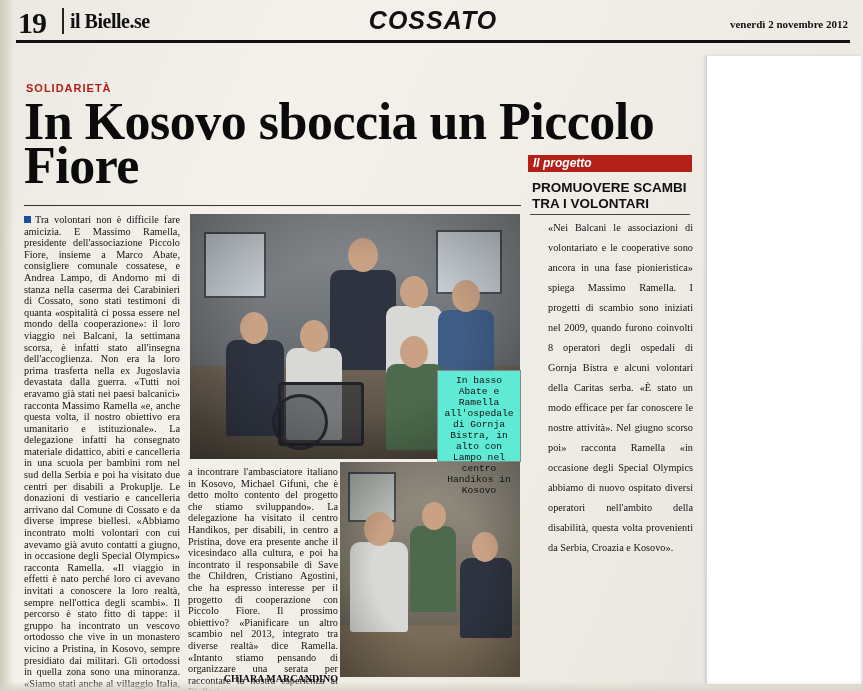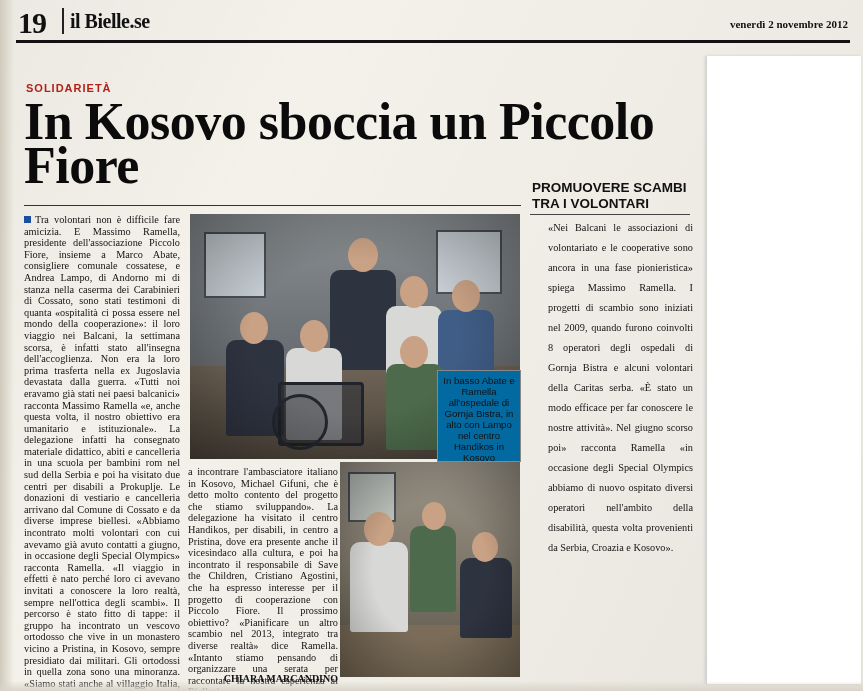--- a/index.html
+++ b/index.html
@@ -248,23 +248,23 @@
     background: radial-gradient(ellipse at center, rgba(0,0,0,0) 45%, rgba(0,0,0,0.35) 100%);
   }
 
   
   .caption-box {
     position: absolute;
     left: 437px;
     top: 370px;
     width: 84px;
     height: 92px;
-    background: #0369a1;
+    background: #5eead4;
     border: 1px solid #888;
-    font-family: Liberation Sans, sans-serif;
+    font-family: Liberation Mono, monospace;
     font-size: 9.6px;
     line-height: 11px;
     text-align: center;
     color: #111;
     padding: 4px 3px;
     box-sizing: border-box;
   }
 
   
   .side-head-band {
@@ -340,20 +340,21 @@
 </head>
 <body>
 
 <div id="page">
   <div class="paper"></div>
 
   <div class="masthead">
     <div class="page-number">19</div>
     <div class="masthead-sep"></div>
     <div class="masthead-title">il Bielle.se</div>
+    <div class="masthead-center">COSSATO</div>
     <div class="masthead-date">venerdì 2 novembre 2012</div>
   </div>
   <div class="rule-top"></div>
 
   <div class="kicker">SOLIDARIETÀ</div>
   <div class="headline">In Kosovo sboccia un Piccolo Fiore</div>
   <div class="rule-under-sub"></div>
 
   <div class="col" id="col1">
     <p><span class="square-bullet"></span><span>Tra volontari non è difficile fare amicizia. E Massimo Ramella, presidente dell'associazione Piccolo Fiore, insieme a Marco Abate, consigliere comunale cossatese, e Andrea Lampo, di Andorno mi di stanza nella caserma dei Carabinieri di Cossato, sono stati testimoni di quanta «ospitalità ci possa essere nel mondo della cooperazione»: il loro viaggio nei Balcani, la settimana scorsa, è infatti stato all'insegna dell'accoglienza. Non era la loro prima trasferta nella ex Jugoslavia devastata dalla guerra. «Tutti noi eravamo già stati nei paesi balcanici» racconta Massimo Ramella «e, anche questa volta, il nostro obiettivo era umanitario e istituzionale». La delegazione infatti ha consegnato materiale didattico, abiti e cancelleria in una scuola per bambini rom nel sud della Serbia e poi ha visitato due centri per disabili a Prokuplje. Le donazioni di vestiario e cancelleria arrivano dal Comune di Cossato e da diverse imprese biellesi. «Abbiamo incontrato molti volontari con cui avevamo già avuto contatti a giugno, in occasione degli Special Olympics» racconta Ramella. «Il viaggio in effetti è nato perché loro ci avevano invitati a conoscere la loro realtà, sempre nell'ottica degli scambi». Il percorso è stato fitto di tappe: il gruppo ha incontrato un vescovo ortodosso che vive in un monastero vicino a Pristina, in Kosovo, sempre presidiato dai militari. Gli ortodossi in quella zona sono una minoranza. «Siamo stati anche al villaggio Italia, dove vivono i Carabinieri in missione a Pristina» dice Ramella. «Siamo riusciti</span></p>
@@ -404,20 +405,23 @@
     <div class="ph-person ph-shirt-green" style="left:70px; top:64px; width:46px; height:86px;"></div>
     <div class="ph-head" style="left:82px; top:40px; width:24px; height:28px;"></div>
 
     <div class="ph-person ph-shirt-dark" style="left:120px; top:96px; width:52px; height:80px;"></div>
     <div class="ph-head" style="left:132px; top:70px; width:26px; height:30px;"></div>
     <div class="ph-vignette"></div>
   </div>
 
   <div class="caption-box">In basso Abate e Ramella all'ospedale di Gornja Bistra, in alto con Lampo nel centro Handikos in Kosovo</div>
 
+  <div class="side-head-band">
+    <span>Il progetto</span>
+  </div>
   <div class="side-title">PROMUOVERE SCAMBI TRA I VOLONTARI</div>
   <div class="side-rule"></div>
   <div class="side-col">«Nei Balcani le associazioni di volontariato e le cooperative sono ancora in una fase pionieristica» spiega Massimo Ramella. I progetti di scambio sono iniziati nel 2009, quando furono coinvolti 8 operatori degli ospedali di Gornja Bistra e alcuni volontari della Caritas serba. «È stato un modo efficace per far conoscere le nostre attività». Nel giugno scorso poi» racconta Ramella «in occasione degli Special Olympics abbiamo di nuovo ospitato diversi operatori nell'ambito della disabilità, questa volta provenienti da Serbia, Croazia e Kosovo».</div>
 
   <div class="white-panel"></div>
 
   <div class="scan-edge-left"></div>
   <div class="scan-edge-bottom"></div>
 </div>
 

